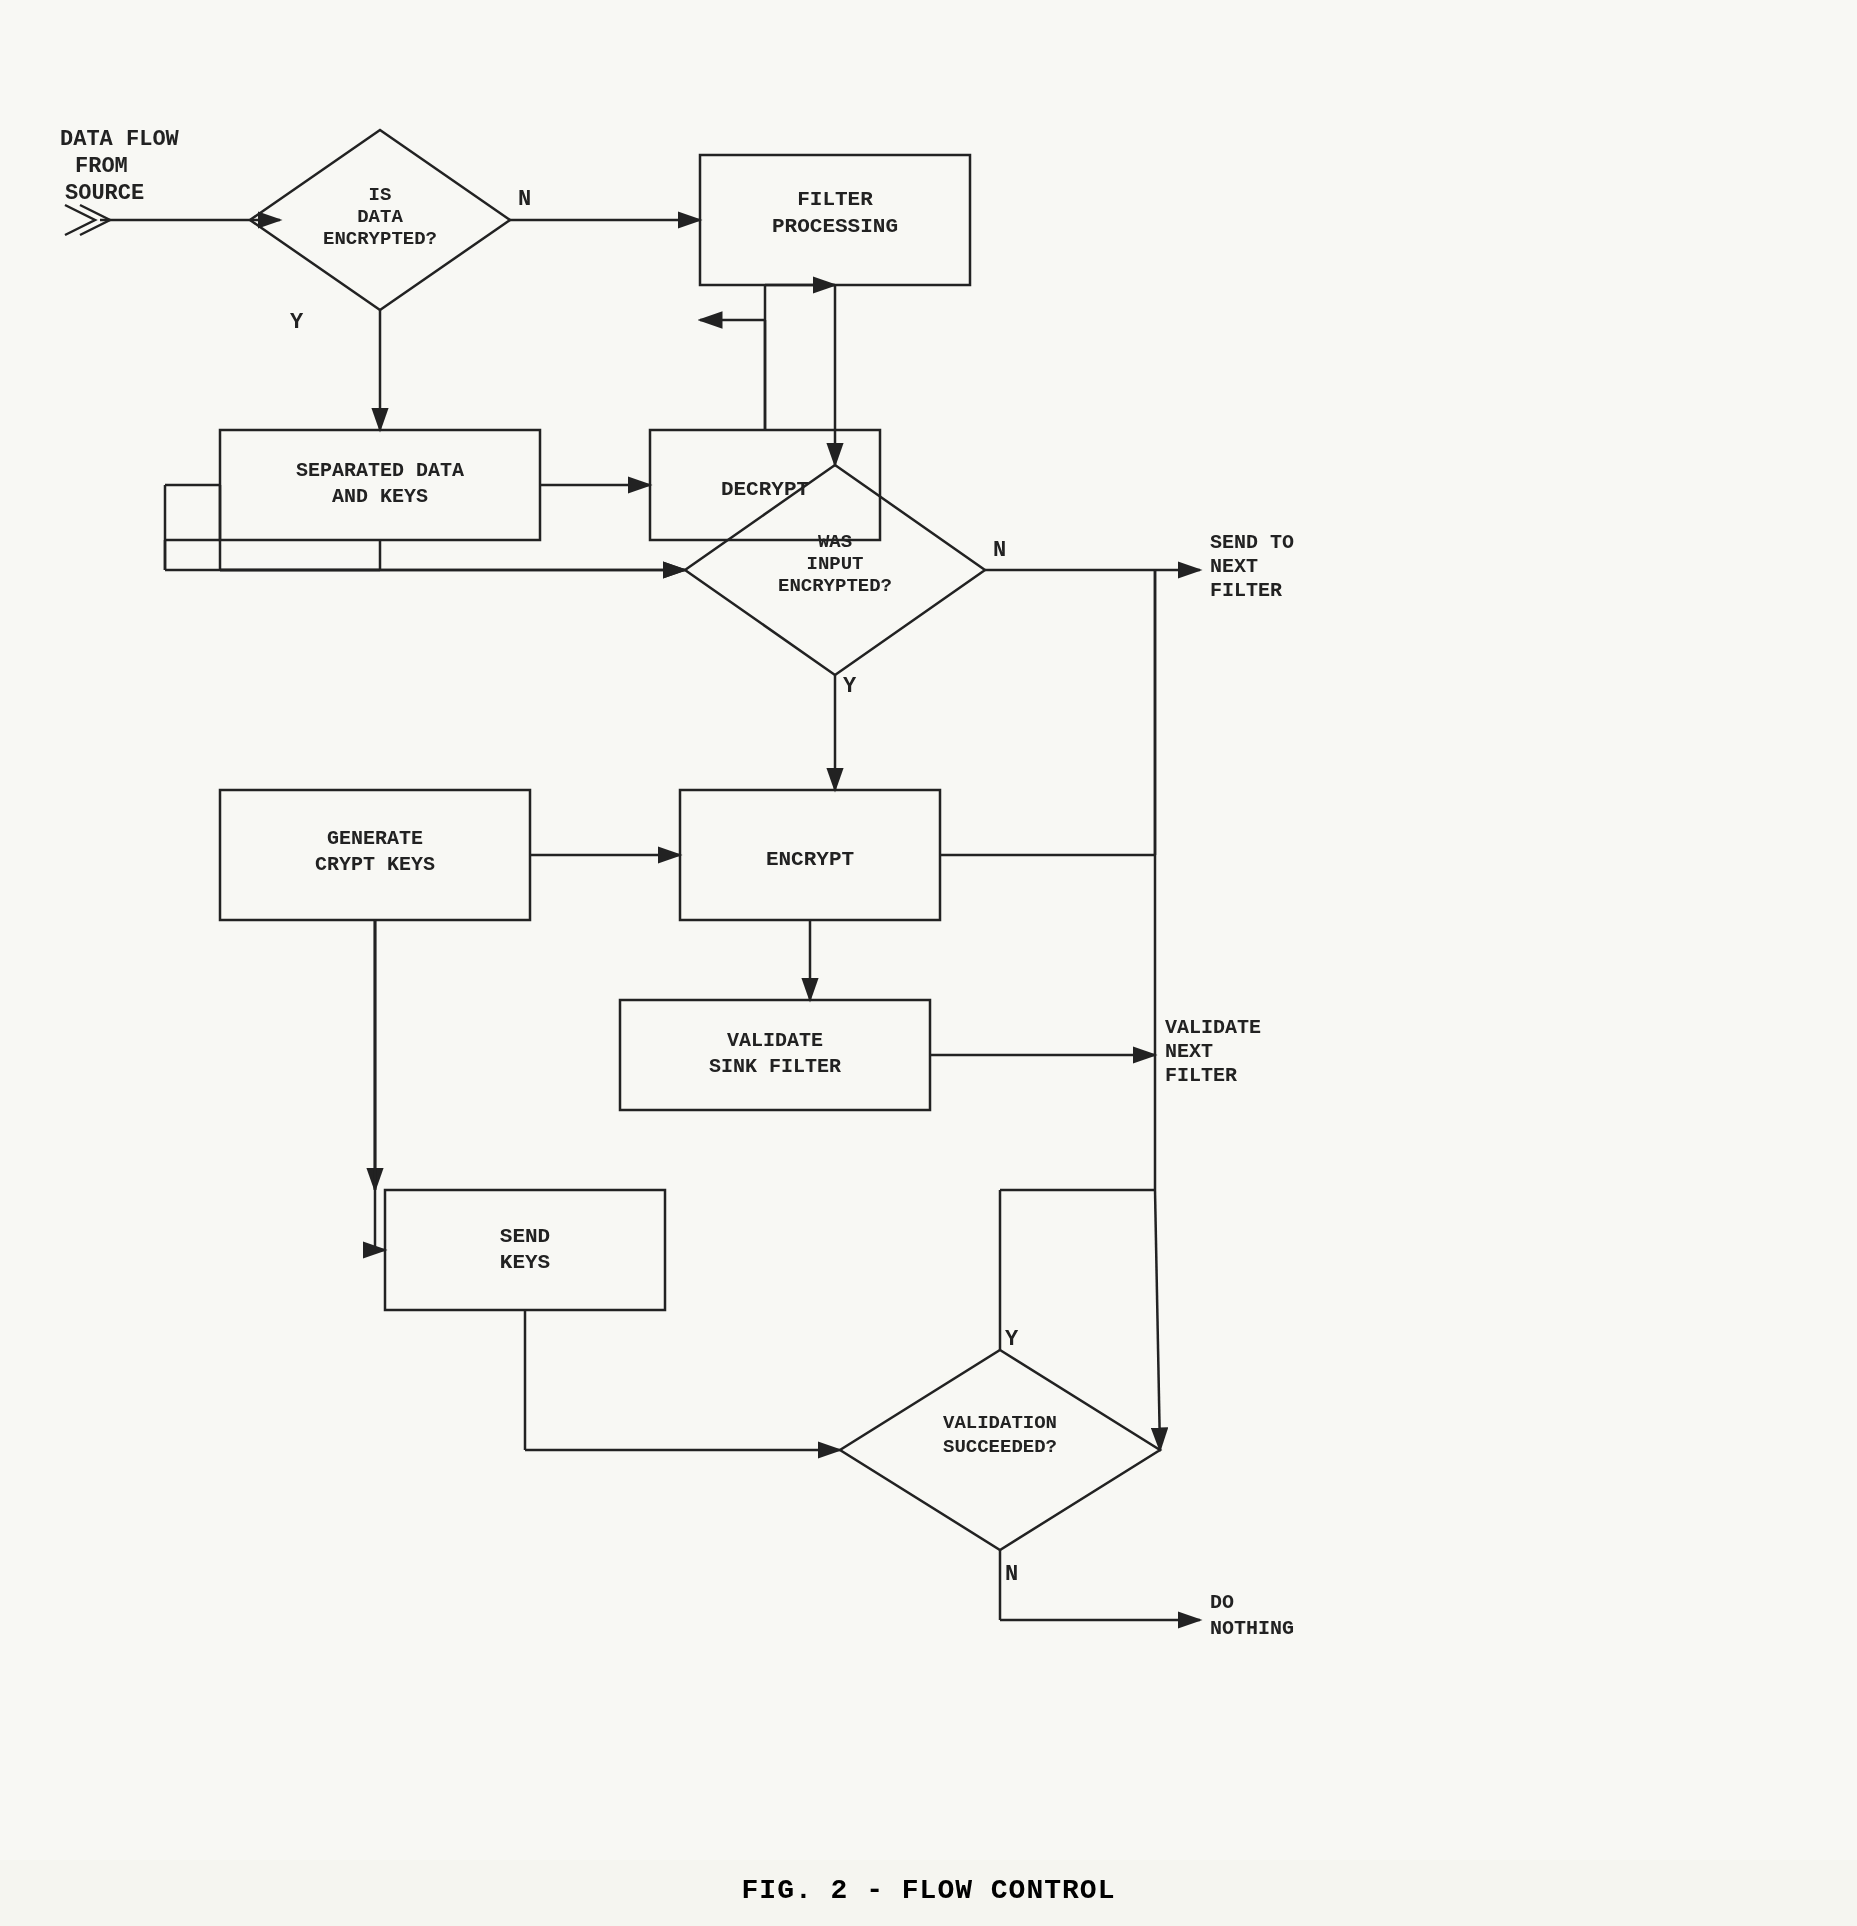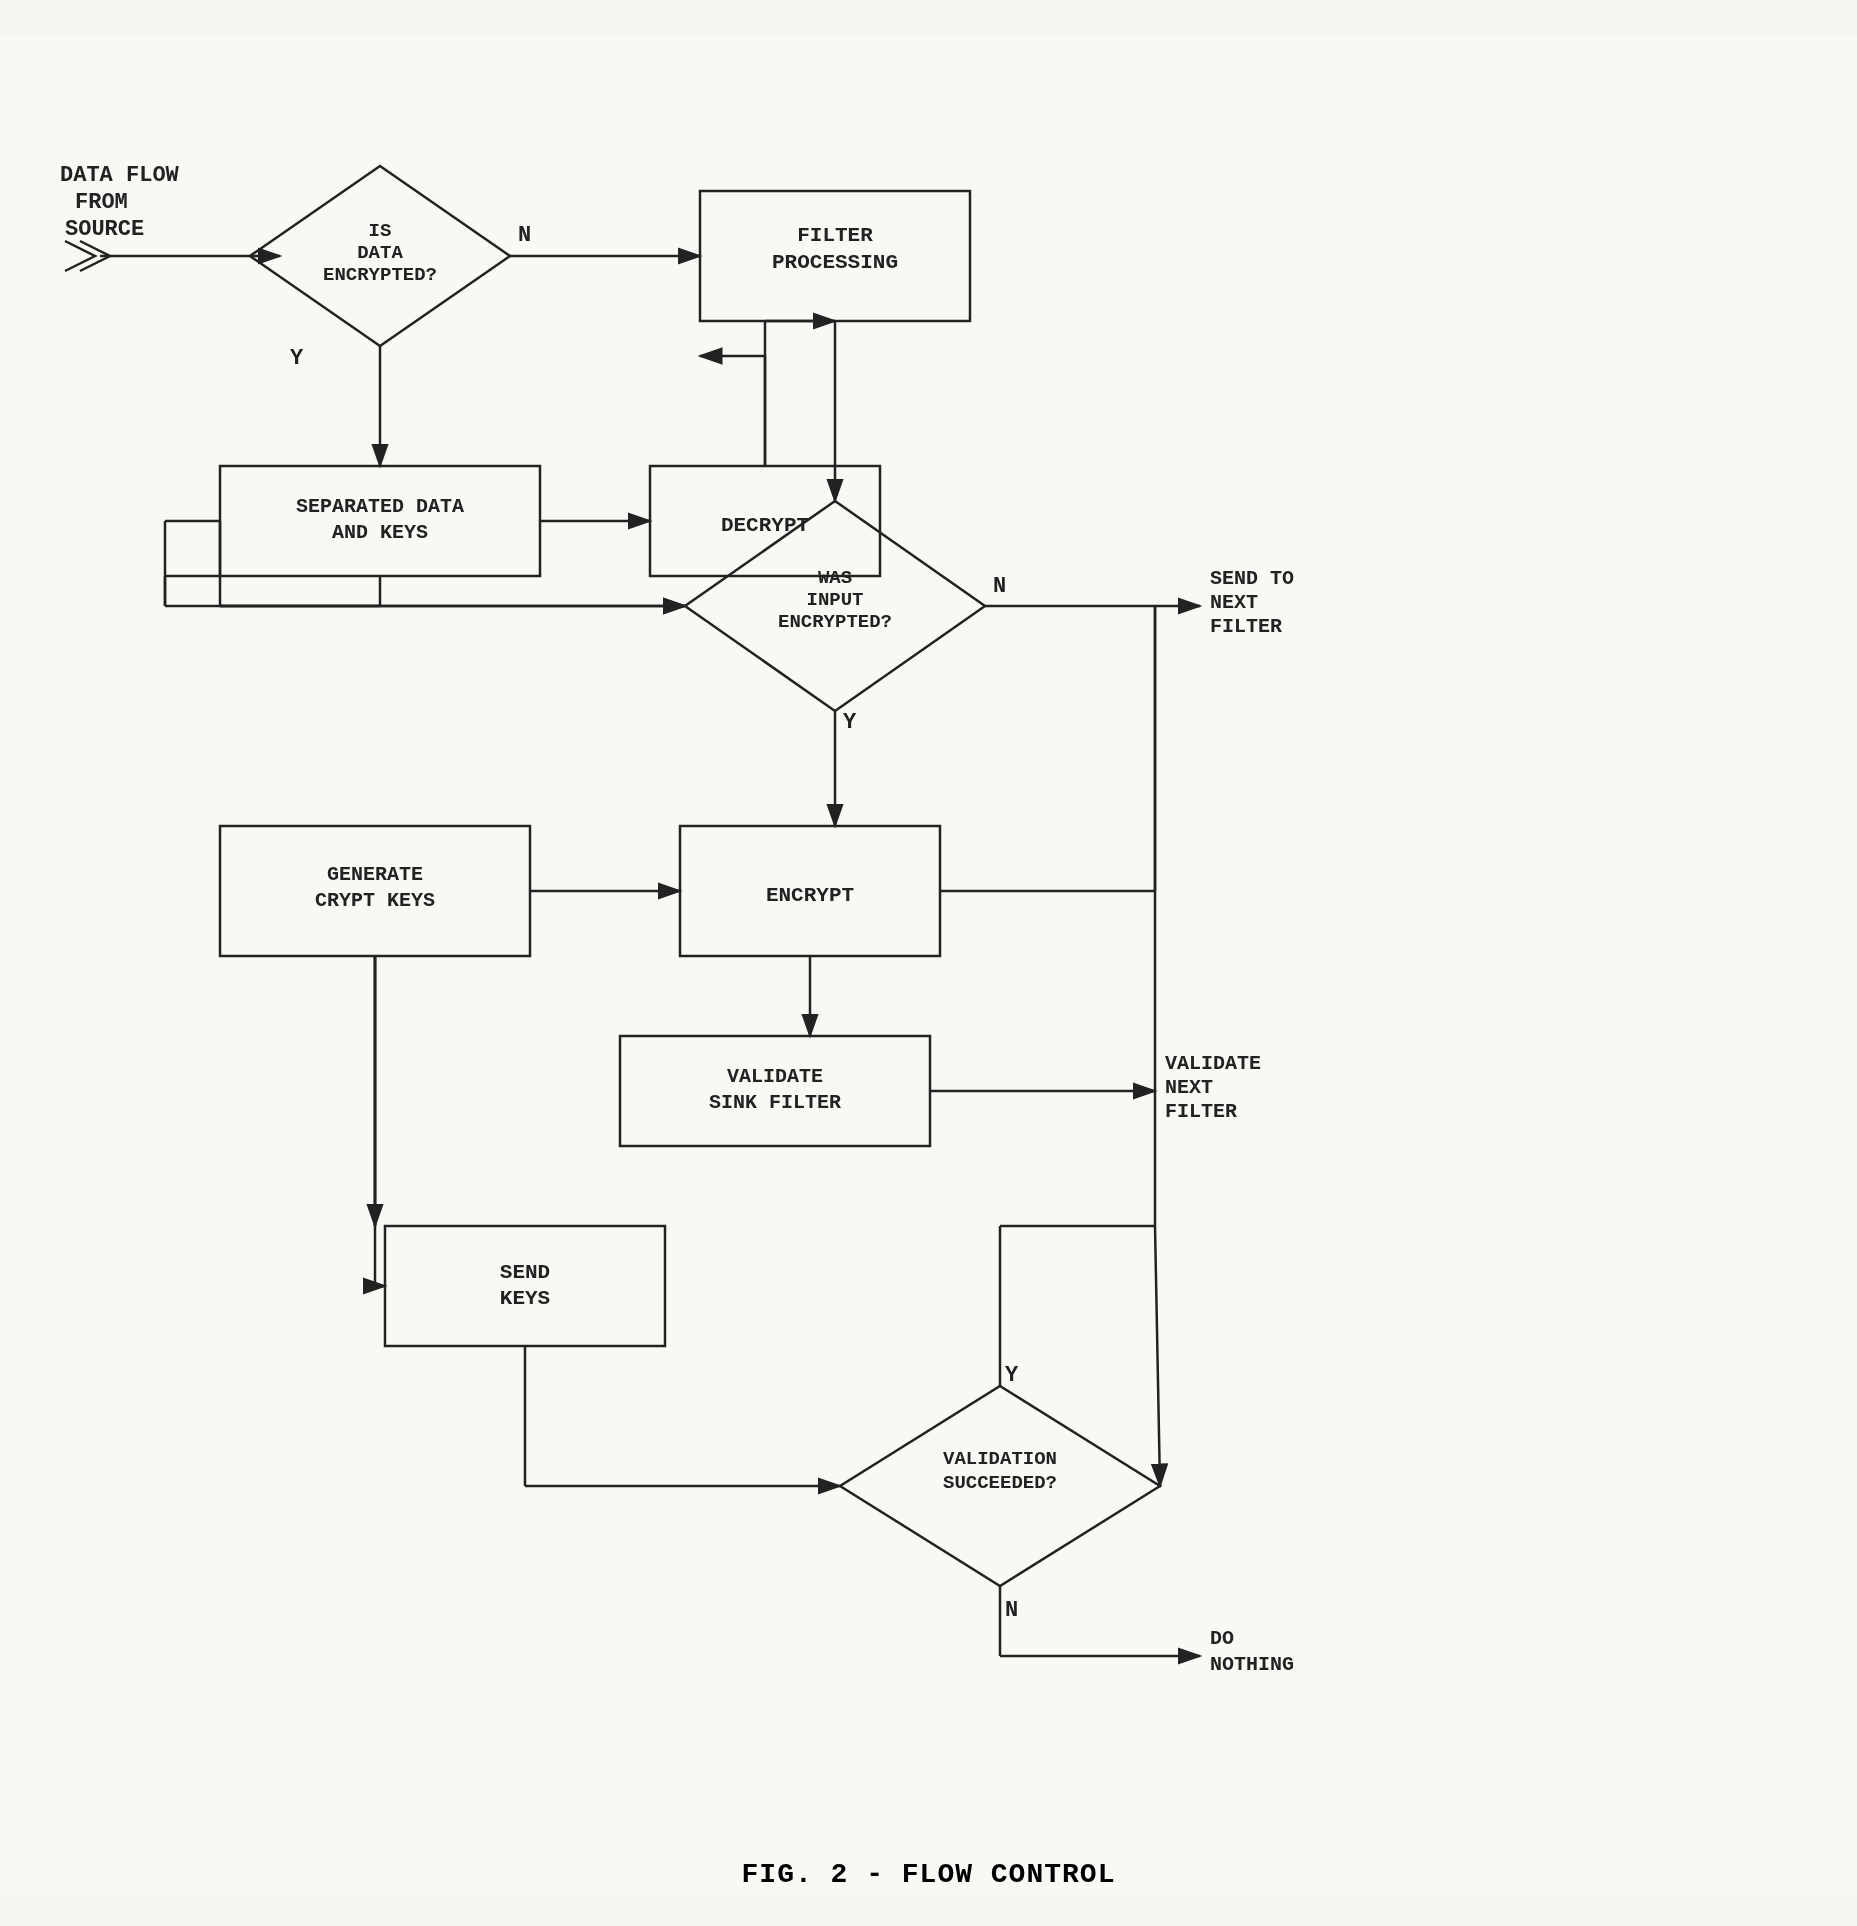--- a/index.html
+++ b/index.html
@@ -8,31 +8,30 @@
       font-family: 'Courier New', Courier, monospace;
       width: 1857px;
       height: 1926px;
       overflow: hidden;
       position: relative;
     }
     #diagram-container {
       position: relative;
       width: 1857px;
       height: 1860px;
-      margin-top: 36px;
     }
     svg {
       position: absolute;
       top: 0; left: 0;
       width: 1857px;
       height: 1860px;
     }
     .figure-caption {
       position: absolute;
-      bottom: 36px;
+      bottom: 20px;
       left: 50%;
       transform: translateX(-50%);
       font-size: 28px;
       font-weight: bold;
       font-family: 'Courier New', Courier, monospace;
       letter-spacing: 1px;
     }
   </style>
 </head>
 <body>

